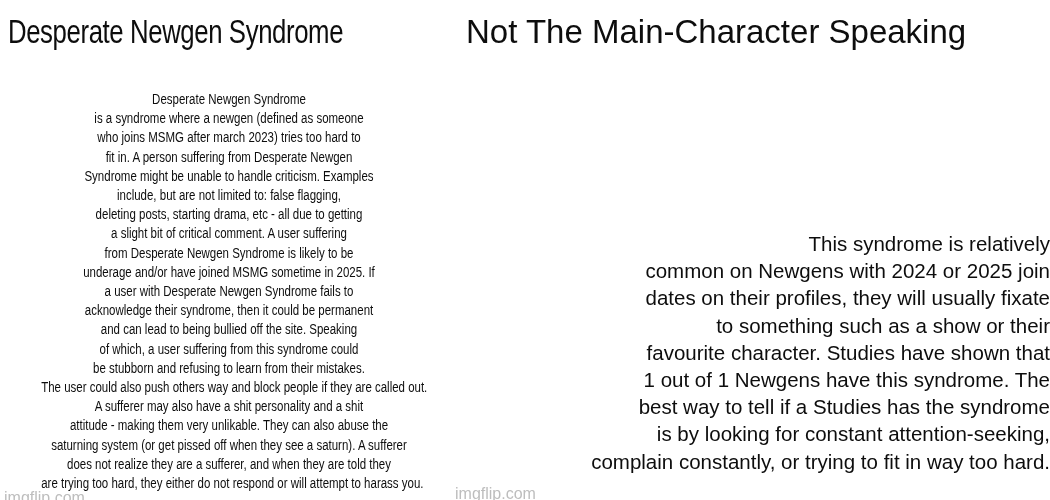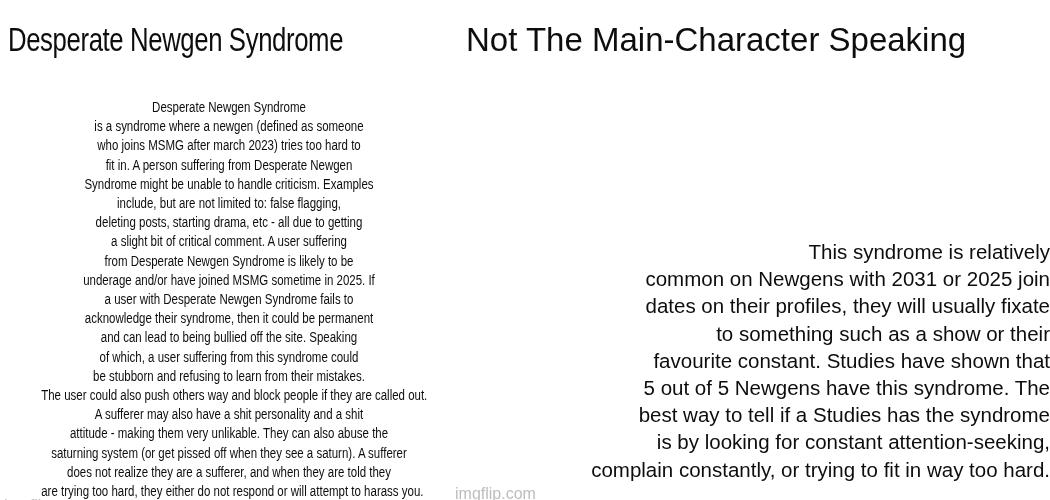--- a/index.html
+++ b/index.html
@@ -1,17 +1,17 @@
 <!DOCTYPE html>
 <html><head>
   <meta charset="utf-8">
   <style>
     html, body { margin: 0; padding: 0; background: #ffffff; }
     body { width: 1050px; height: 500px; position: relative; overflow: hidden; color: #0d0d0d; }
-    .panel { position: absolute; top: 12px; height: 376px; }
+    .panel { position: absolute; top: 4px; height: 376px; }
     .panel-left { left: 0; width: 458px; }
     .panel-right { left: 458px; width: 592px; }
     .title-left {
       position: absolute; left: 8px; top: 8px; margin: 0;
       font-family: "Liberation Sans", sans-serif; font-weight: normal;
       font-size: 33px; letter-spacing: -0.5px; transform: scaleX(0.78); transform-origin: left top;
       white-space: nowrap; line-height: 40px;
     }
     .title-right {
       position: absolute; left: 8px; top: 8px; margin: 0;
@@ -65,23 +65,23 @@
     <span class="line">does not realize they are a sufferer, and when they are told they</span>
     <span class="line">are trying too hard, they either do not respond or will attempt to harass you.</span>
   </p>
   <span class="watermark wm-left">imgflip.com</span>
 </div>
 
 <div class="panel panel-right">
   <h1 class="title-right">Not The Main-Character Speaking</h1>
   <p class="body-right">
     <span class="line">This syndrome is relatively</span>
-    <span class="line">common on Newgens with 2031 or 2025 join</span>
+    <span class="line">common on Newgens with 2024 or 2025 join</span>
     <span class="line">dates on their profiles, they will usually fixate</span>
     <span class="line">to something such as a show or their</span>
-    <span class="line">favourite constant. Studies have shown that</span>
-    <span class="line">5 out of 5 Newgens have this syndrome. The</span>
+    <span class="line">favourite character. Studies have shown that</span>
+    <span class="line">1 out of 1 Newgens have this syndrome. The</span>
     <span class="line">best way to tell if a Studies has the syndrome</span>
     <span class="line">is by looking for constant attention-seeking,</span>
     <span class="line">complain constantly, or trying to fit in way too hard.</span>
   </p>
 </div>
 <span class="watermark wm-right">imgflip.com</span>
 
 </body></html>

